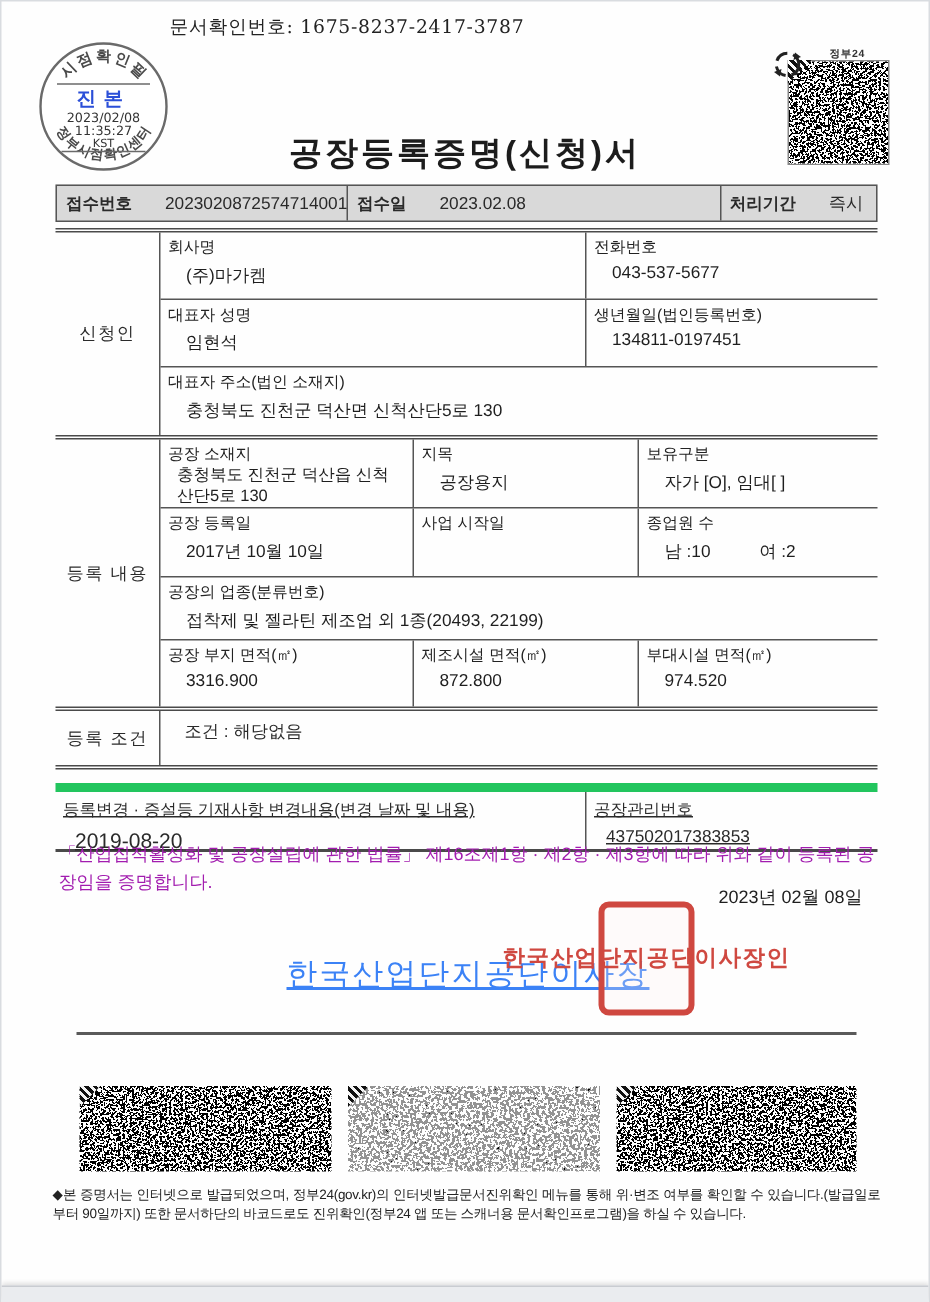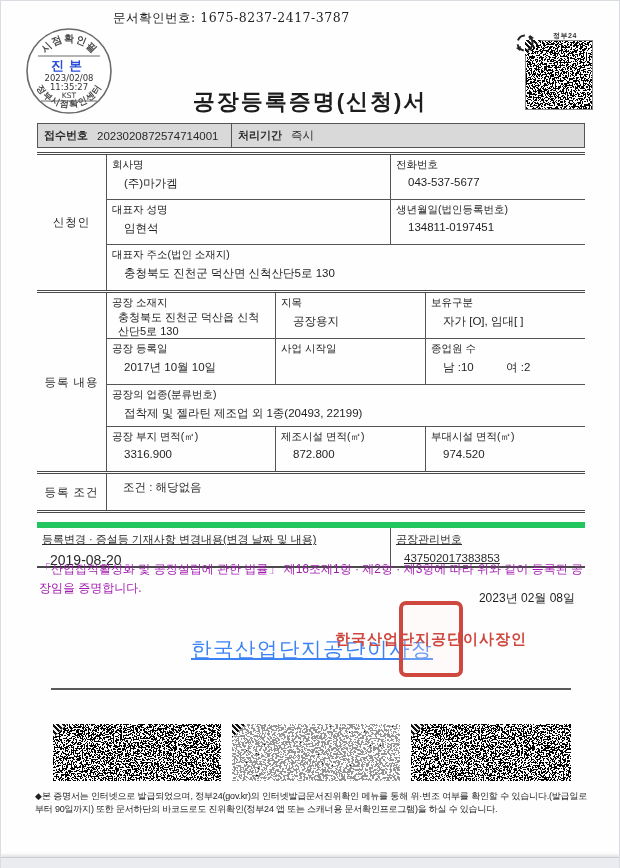--- a/index.html
+++ b/index.html
@@ -18,21 +18,21 @@
   .qr-wrap { position:absolute; left:516px; top:30px; width:80px; height:84px; }
   .qr-label { position:absolute; left:36px; top:0; font-size:7px; font-weight:bold; color:#333; letter-spacing:.5px; }
   .qr-noise { position:absolute; left:8px; top:9px; width:68px; height:70px; border:1px solid #888; }
   .qr-corner { position:absolute; left:8px; top:9px; width:16px; height:16px; clip-path:polygon(0 0,100% 0,0 100%); background:repeating-linear-gradient(45deg,#111 0 2px,#fff 2px 4px); }
   .qr-logo { position:absolute; left:-2px; top:2px; }
 
   .title { position:absolute; left:0; top:86px; width:100%; text-align:center; font-size:22px; font-weight:bold; letter-spacing:2px; color:#1c1c1c; }
 
   .tbl { position:absolute; left:36px; top:122px; width:548px; font-size:11px; }
   .hdr-row { display:flex; align-items:center; background:#d9d9d9; border:1px solid #555; height:25px; }
-  .hdr-cell { display:flex; align-items:center; height:100%; padding:0 6px; border-right:1px solid #555; }
+  .hdr-cell { display:flex; align-items:center; height:100%; padding:0 6px; border-right:1px solid #555;gap:13px; }
   .hdr-cell:last-child { border-right:none; }
   .hdr-label { font-weight:bold; font-size:11px; margin-right:9px; white-space:nowrap; }
   .hdr-val { font-size:11.5px; }
   .w1{width:194px;} .w2{width:250px;} .w3{width:104px;}
 
   .section { display:flex; border-top:3px double #4a4a4a; }
   .section.last { border-bottom:3px double #4a4a4a; }
   .sec-label { width:70px; display:flex; align-items:center; justify-content:center; border-right:1px solid #555; font-size:11.5px; letter-spacing:1px; white-space:nowrap; }
   .sec-body { flex:1; display:flex; flex-direction:column; }
   .row { display:flex; border-bottom:1px solid #555; }
@@ -143,20 +143,24 @@
 
   <div class="title">공장등록증명(신청)서</div>
 
   <div class="tbl">
 
     <div class="hdr-row">
       <div class="hdr-cell w1">
         <span class="hdr-label">접수번호</span>
         <span class="hdr-val">2023020872574714001</span>
       </div>
+      <div class="hdr-cell w2">
+        <span class="hdr-label">접수일</span>
+        <span class="hdr-val">2023.02.08</span>
+      </div>
       <div class="hdr-cell w3">
         <span class="hdr-label">처리기간</span>
         <span class="hdr-val">즉시</span>
       </div>
     </div>
 
     <div class="section" style="margin-top:4px;">
       <div class="sec-label">신청인</div>
       <div class="sec-body">
         <div class="row h45">

